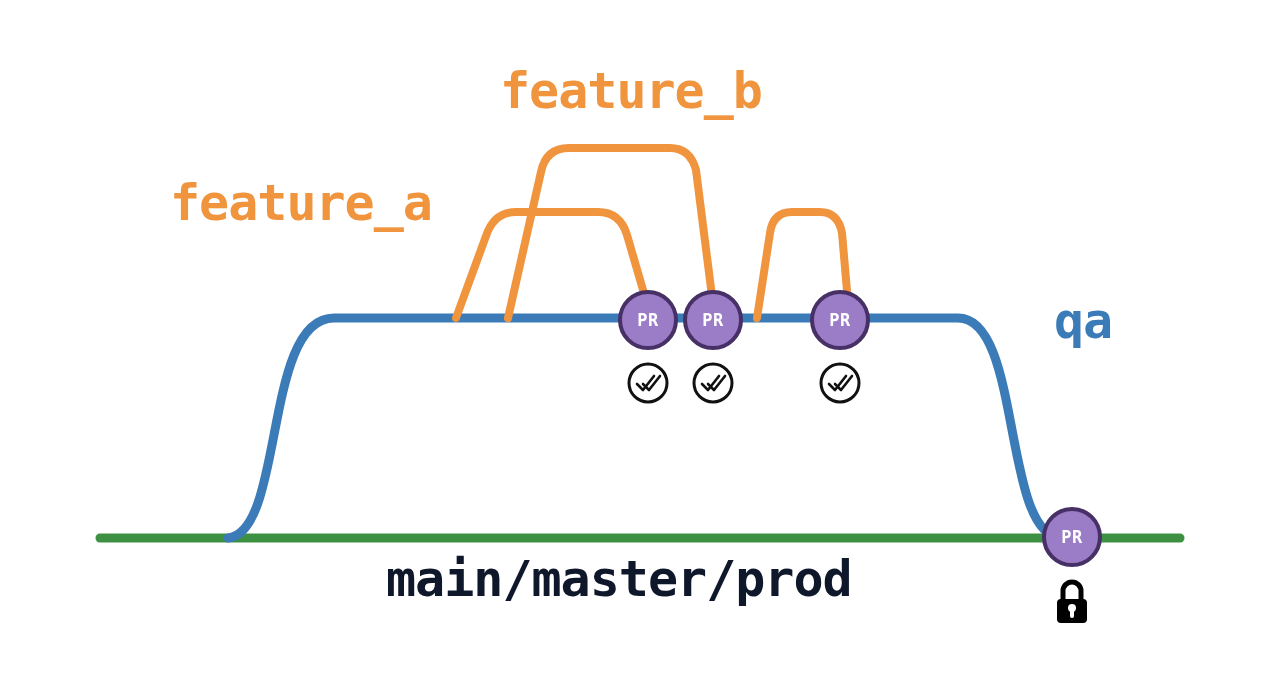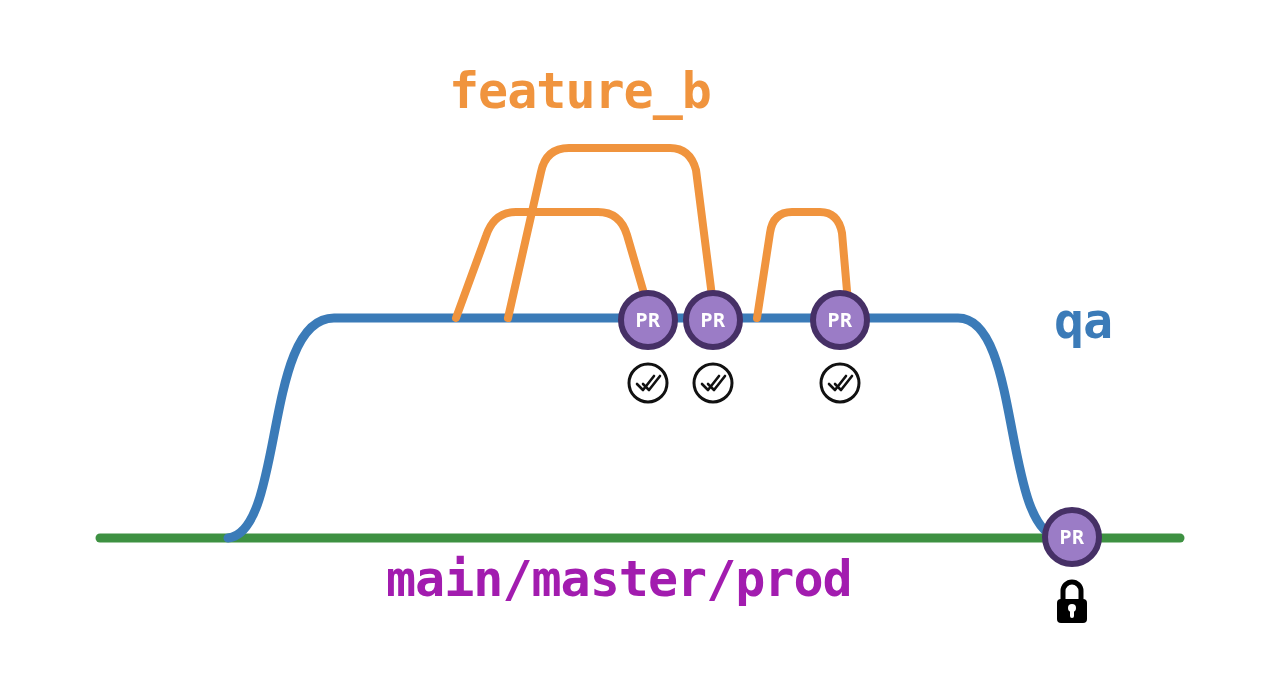--- a/index.html
+++ b/index.html
@@ -17,26 +17,26 @@
     font-size:50px;
     line-height:1;
     letter-spacing:-1px;
     white-space:nowrap;
     user-select:none;
   }
   .pr{
     position:absolute;
     width:60px;height:60px;
     border-radius:50%;
-    border:6px solid #fca5a5;
+    border:4px solid #fca5a5;
     box-sizing:border-box;
     display:flex;align-items:center;justify-content:center;
     color:#ffffff;
     font-weight:bold;
-    font-size:20px;
+    font-size:17px;
     letter-spacing:0.5px;
   }
   .check{position:absolute;width:44px;height:44px;}
   .lock{position:absolute;width:44px;height:50px;}
 </style>
 </head>
 <body>
 
 <div class="canvas">
 
@@ -46,27 +46,28 @@
 
     <path d="M228 538 C 285 532 263 318 334 318 L 958 318 C 1022 318 1002 532 1060 538" fill="none" stroke-width="9" stroke-linecap="round" stroke-linejoin="round" stroke="#3b7bb8"></path>
 
     <path d="M456 318 L486 236 Q494 212 516 212 L598 212 Q620 212 627 235 L650 314" fill="none" stroke-width="8" stroke-linecap="round" stroke-linejoin="round" stroke="#f0943e"></path>
 
     <path d="M508 318 L541 172 Q546 148 569 148 L670 148 Q690 148 696 170 L714 312" fill="none" stroke-width="8" stroke-linecap="round" stroke-linejoin="round" stroke="#f0943e"></path>
 
     <path d="M757 318 L770 233 Q773 212 792 212 L820 212 Q838 212 842 233 L849 314" fill="none" stroke-width="8" stroke-linecap="round" stroke-linejoin="round" stroke="#f0943e"></path>
   </svg>
 
+  <div class="label" style="left: 170px; top: 178px; color: rgb(240, 148, 62);">feature_a</div>
 
-  <div class="label" style="left: 449px; top: 66px; color: rgb(240, 148, 62);">feature_b</div>
+  <div class="label" style="left: 500px; top: 66px; color: rgb(240, 148, 62);">feature_b</div>
 
 
   <div class="label" style="left: 1054px; top: 296px; color: rgb(59, 123, 184);">qa</div>
 
-  <div class="label" style="left: 386px; top: 554px; color: #a21caf;">main/master/prod</div>
+  <div class="label" style="left: 386px; top: 554px; color: #0f172a;">main/master/prod</div>
 
   <div class="pr" style="left: 618px; top: 290px; background-color: rgb(155, 124, 198); border-color: rgb(70, 48, 102);">PR</div>
 
   <div class="pr" style="left: 683px; top: 290px; background-color: rgb(155, 124, 198); border-color: rgb(70, 48, 102);">PR</div>
 
   <div class="pr" style="left: 810px; top: 290px; background-color: rgb(155, 124, 198); border-color: rgb(70, 48, 102);">PR</div>
 
   <div class="pr" style="left: 1042px; top: 507px; background-color: rgb(155, 124, 198); border-color: rgb(70, 48, 102);">PR</div>
 
   <svg class="check" style="left:626px;top:361px;" viewBox="0 0 44 44">

